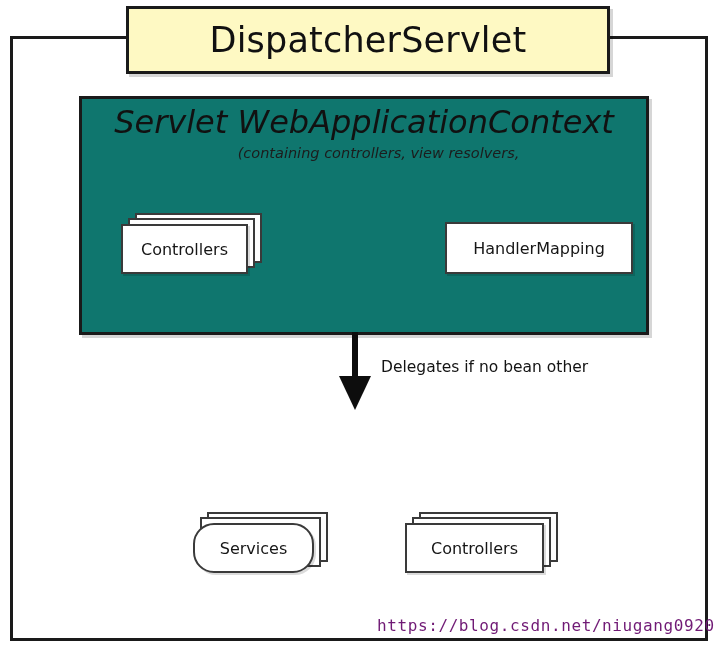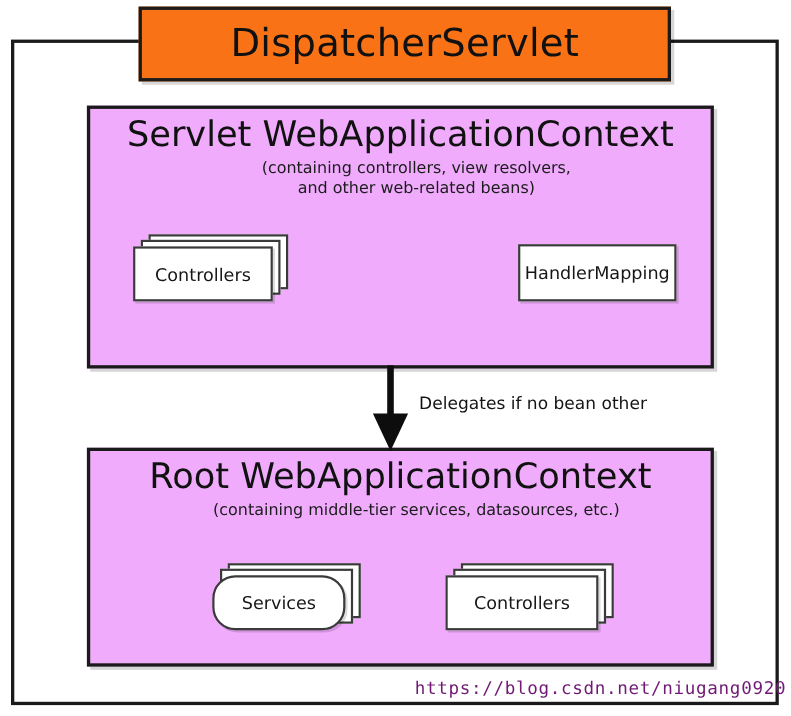--- a/index.html
+++ b/index.html
@@ -34,43 +34,44 @@
   }
 
   
   .title-box {
     position: absolute;
     left: 126px;
     top: 6px;
     width: 484px;
     height: 68px;
     box-sizing: border-box;
-    background: #f97316;
+    background: #fef9c3;
     border: 3px solid #1a1a1a;
     box-shadow: 3px 3px 0 rgba(0,0,0,0.16);
     display: flex;
     align-items: center;
     justify-content: center;
     z-index: 6;
   }
   .title-box .title-text {
     font-size: 35px;
     color: #111111;
     letter-spacing: 0.2px;
     line-height: 1;
   }
 
   
   .ctx-panel {
     position: absolute;
     box-sizing: border-box;
-    background: #f0abfc;
+    background: #0f766e;
     border: 3px solid #1a1a1a;
     box-shadow: 3px 3px 0 rgba(0,0,0,0.16);
     z-index: 3;
+    font-style: italic;
   }
   #servlet-ctx {
     left: 79px;
     top: 96px;
     width: 570px;
     height: 239px;
   }
   #root-ctx {
     left: 79px;
     top: 407px;
@@ -179,47 +180,40 @@
   <div class="outer-frame"></div>
 
   <div class="title-box">
     <span class="title-text">DispatcherServlet</span>
   </div>
 
   <div class="ctx-panel" id="servlet-ctx">
     <div class="ctx-heading">Servlet WebApplicationContext</div>
     <div class="ctx-sub">
       <div>(containing controllers, view resolvers,</div>
-      <div>and other web-related beans)</div>
     </div>
   </div>
 
   <div class="stack" style="left:121px; top:213px; width:131px; height:67px;">
     <div class="layer back2" style="width:127px; height:50px;"></div>
     <div class="layer back1" style="width:127px; height:50px;"></div>
     <div class="front" style="width:127px; height:50px;">Controllers</div>
   </div>
 
 
-  <div class="leaf" style="left:471px; top:222px; width:144px; height:52px;">HandlerMapping</div>
+  <div class="leaf" style="left:445px; top:222px; width:188px; height:52px;">HandlerMapping</div>
 
   <div class="arrow-wrap">
     <svg width="40" height="80" viewBox="0 0 40 80">
       <line x1="20" y1="0" x2="20" y2="56" stroke="#0d0d0d" stroke-width="6"></line>
       <polygon points="4,44 36,44 20,78" fill="#0d0d0d"></polygon>
     </svg>
   </div>
   <div class="arrow-label">Delegates if no bean other</div>
 
-  <div class="ctx-panel" id="root-ctx">
-    <div class="ctx-heading">Root WebApplicationContext</div>
-    <div class="ctx-sub">
-      <div>(containing middle-tier services, datasources, etc.)</div>
-    </div>
-  </div>
 
   <div class="stack" style="left:193px; top:512px; width:135px; height:66px;">
     <div class="layer back2" style="width:121px; height:50px;"></div>
     <div class="layer back1" style="width:121px; height:50px;"></div>
     <div class="front" style="width:121px; height:50px;border-radius:21px;">Services</div>
   </div>
 
   <div class="stack" style="left:405px; top:512px; width:153px; height:66px;">
     <div class="layer back2" style="width:139px; height:50px;"></div>
     <div class="layer back1" style="width:139px; height:50px;"></div>

